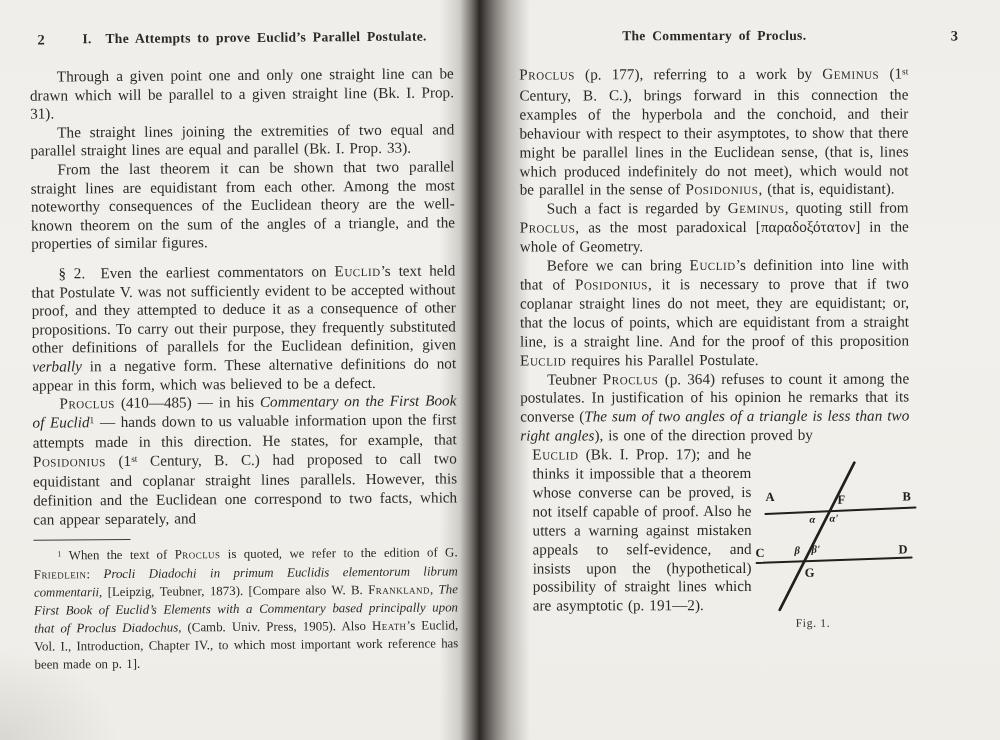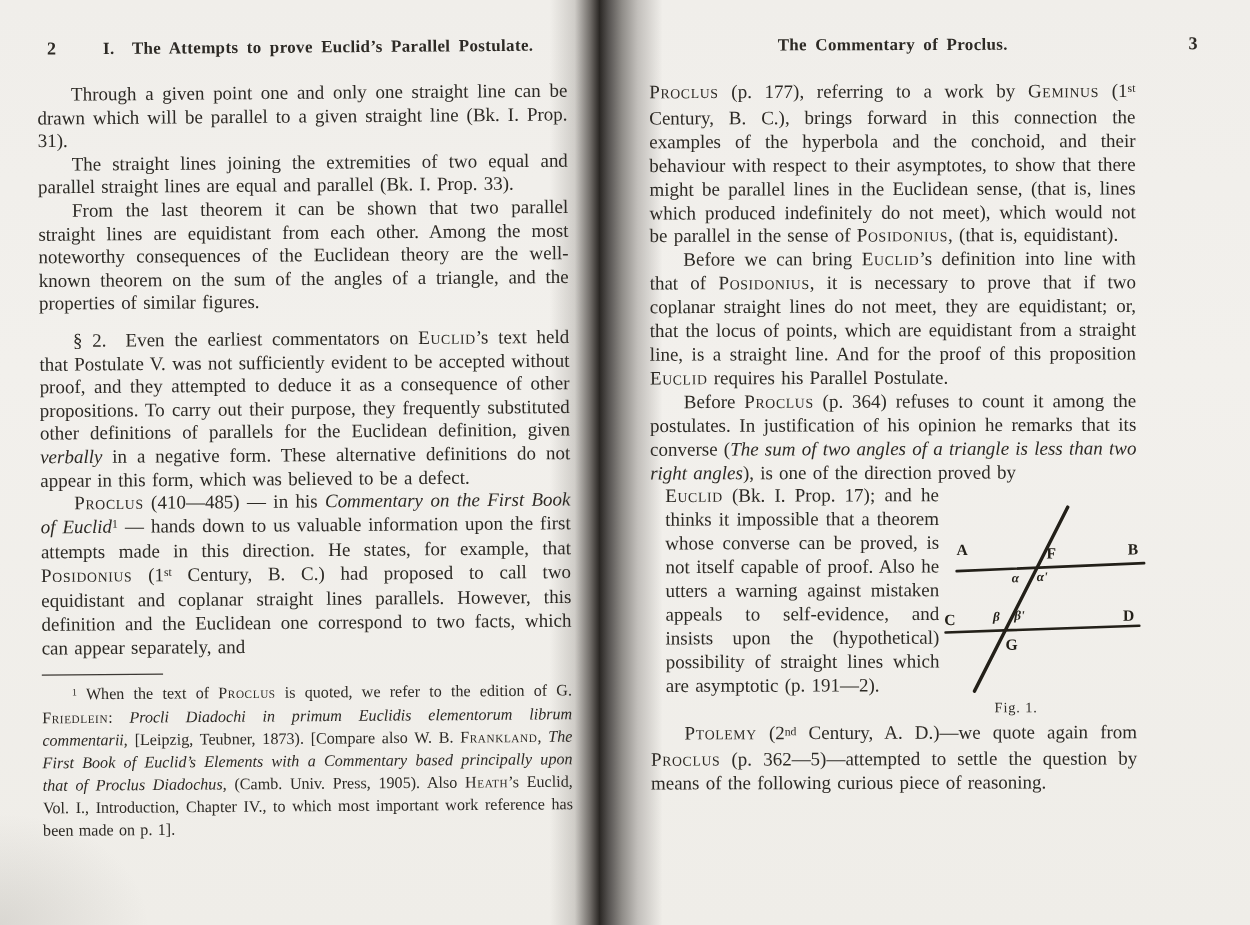--- a/index.html
+++ b/index.html
@@ -84,22 +84,23 @@
     <div class="footnote"><span class="sup">1</span><span> When the text of </span><span class="sc">Proclus</span><span> is quoted, we refer to the edition of G. </span><span class="sc">Friedlein</span><span>: </span><span class="i">Procli Diadochi in primum Euclidis elementorum librum commentarii</span><span>, [Leipzig, Teubner, 1873). [Compare also W. B. </span><span class="sc">Frankland</span><span>, </span><span class="i">The First Book of Euclid’s Elements with a Commentary based principally upon that of Proclus Diadochus</span><span>, (Camb. Univ. Press, 1905). Also </span><span class="sc">Heath</span><span>’s Euclid, Vol. I., Introduction, Chapter IV., to which most important work reference has been made on p. 1].</span></div>
   </div>
 
   <div class="page page-right">
     <div class="runhead">
       <span class="head">The Commentary of Proclus.</span>
       <span class="pageno pageno-right">3</span>
     </div>
     <div class="bodytext">
       <p class="para"><span class="sc">Proclus</span><span> (p. 177), referring to a work by </span><span class="sc">Geminus</span><span> (1</span><span class="sup">st</span><span> Century, B. C.), brings forward in this connection the examples of the hyperbola and the conchoid, and their behaviour with respect to their asymptotes, to show that there might be parallel lines in the Euclidean sense, (that is, lines which produced indefinitely do not meet), which would not be parallel in the sense of </span><span class="sc">Posidonius</span><span>, (that is, equidistant).</span></p>
+      <p class="para ind"><span>Such a fact is regarded by </span><span class="sc">Geminus</span><span>, quoting still from </span><span class="sc">Proclus</span><span>, as the most paradoxical [παραδοξότατον] in the whole of Geometry.</span></p>
       <p class="para ind"><span>Before we can bring </span><span class="sc">Euclid</span><span>’s definition into line with that of </span><span class="sc">Posidonius</span><span>, it is necessary to prove that if two coplanar straight lines do not meet, they are equidistant; or, that the locus of points, which are equidistant from a straight line, is a straight line. And for the proof of this proposition </span><span class="sc">Euclid</span><span> requires his Parallel Postulate.</span></p>
-      <p class="para ind"><span>Before </span><span class="sc">Proclus</span><span> (p. 364) refuses to count it among the postulates. In justification of his opinion he remarks that its converse (</span><span class="i">The sum of two angles of a triangle is less than two right angles</span><span>), is one of the direction proved by</span></p>
+      <p class="para ind"><span>Teubner </span><span class="sc">Proclus</span><span> (p. 364) refuses to count it among the postulates. In justification of his opinion he remarks that its converse (</span><span class="i">The sum of two angles of a triangle is less than two right angles</span><span>), is one of the direction proved by</span></p>
 
       <div class="wrap-row">
         <p class="para narrow"><span class="sc">Euclid</span><span> (Bk. I. Prop. 17); and he thinks it impossible that a theorem whose converse can be proved, is not itself capable of proof. Also he utters a warning against mistaken appeals to self-evidence, and insists upon the (hypothetical) possibility of straight lines which are asymptotic (p. 191—2).</span></p>
         <div class="figure">
           <svg class="fig-svg" width="170" height="188" viewBox="0 0 170 188">
             <line class="fl" x1="14" y1="67" x2="164" y2="61"></line>
             <line class="fl" x1="5" y1="116" x2="160" y2="111"></line>
             <line class="fl fl-t" x1="28" y1="163" x2="103" y2="16"></line>
             <text class="figlabel" x="14" y="54">A</text>
             <text class="figlabel" x="86" y="57">F</text>
@@ -109,16 +110,15 @@
             <text class="figlabel" x="4" y="110">C</text>
             <text class="figgreek" x="43" y="107">β</text>
             <text class="figgreek" x="60" y="106">β'</text>
             <text class="figlabel" x="147" y="107">D</text>
             <text class="figlabel" x="53" y="130">G</text>
             <text class="figcap" x="44" y="180">Fig. 1.</text>
           </svg>
         </div>
       </div>
 
-      <p class="para ind"><span class="sc">Ptolemy</span><span> (2</span><span class="sup">nd</span><span> Century, A. D.)—we quote again from </span><span class="sc">Proclus</span><span> (p. 362—5)—attempted to settle the question by means of the following curious piece of reasoning.</span></p>
     </div>
   </div>
 </div>
 
 </body></html>

